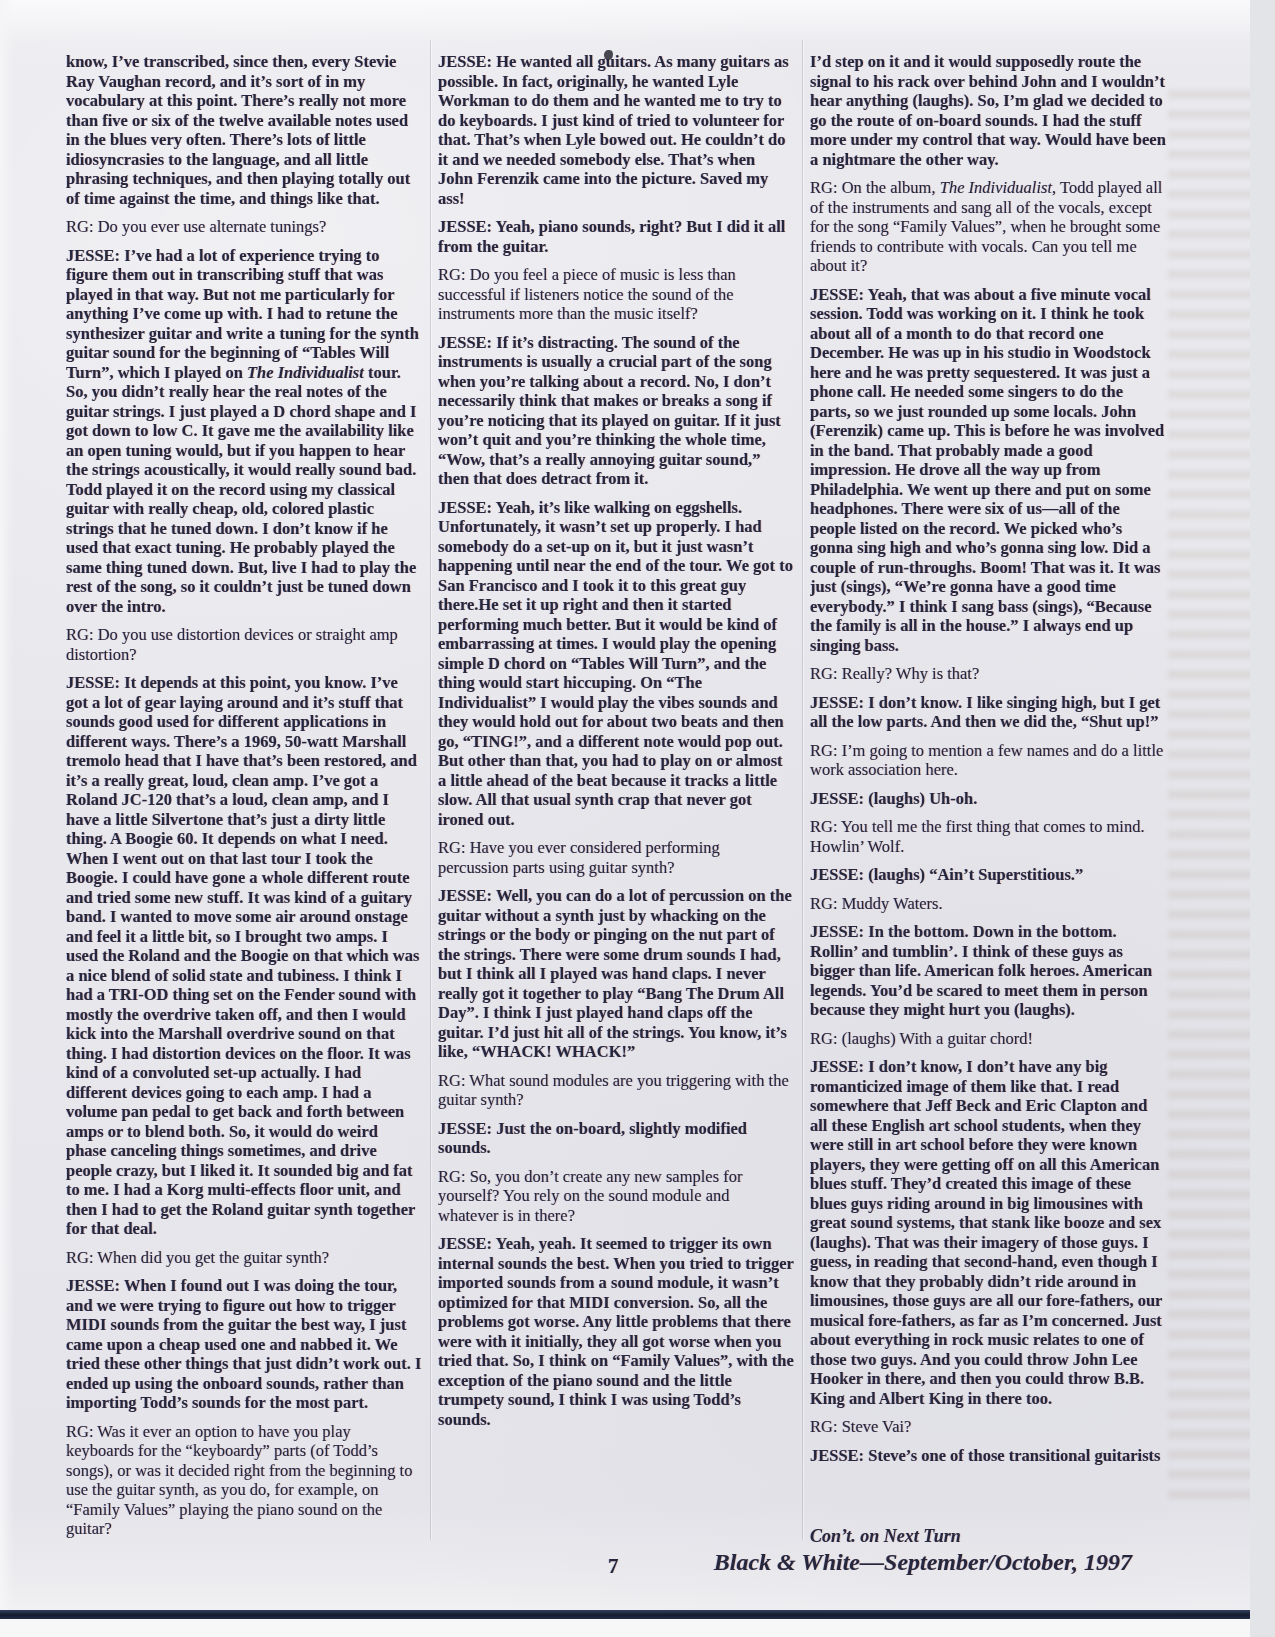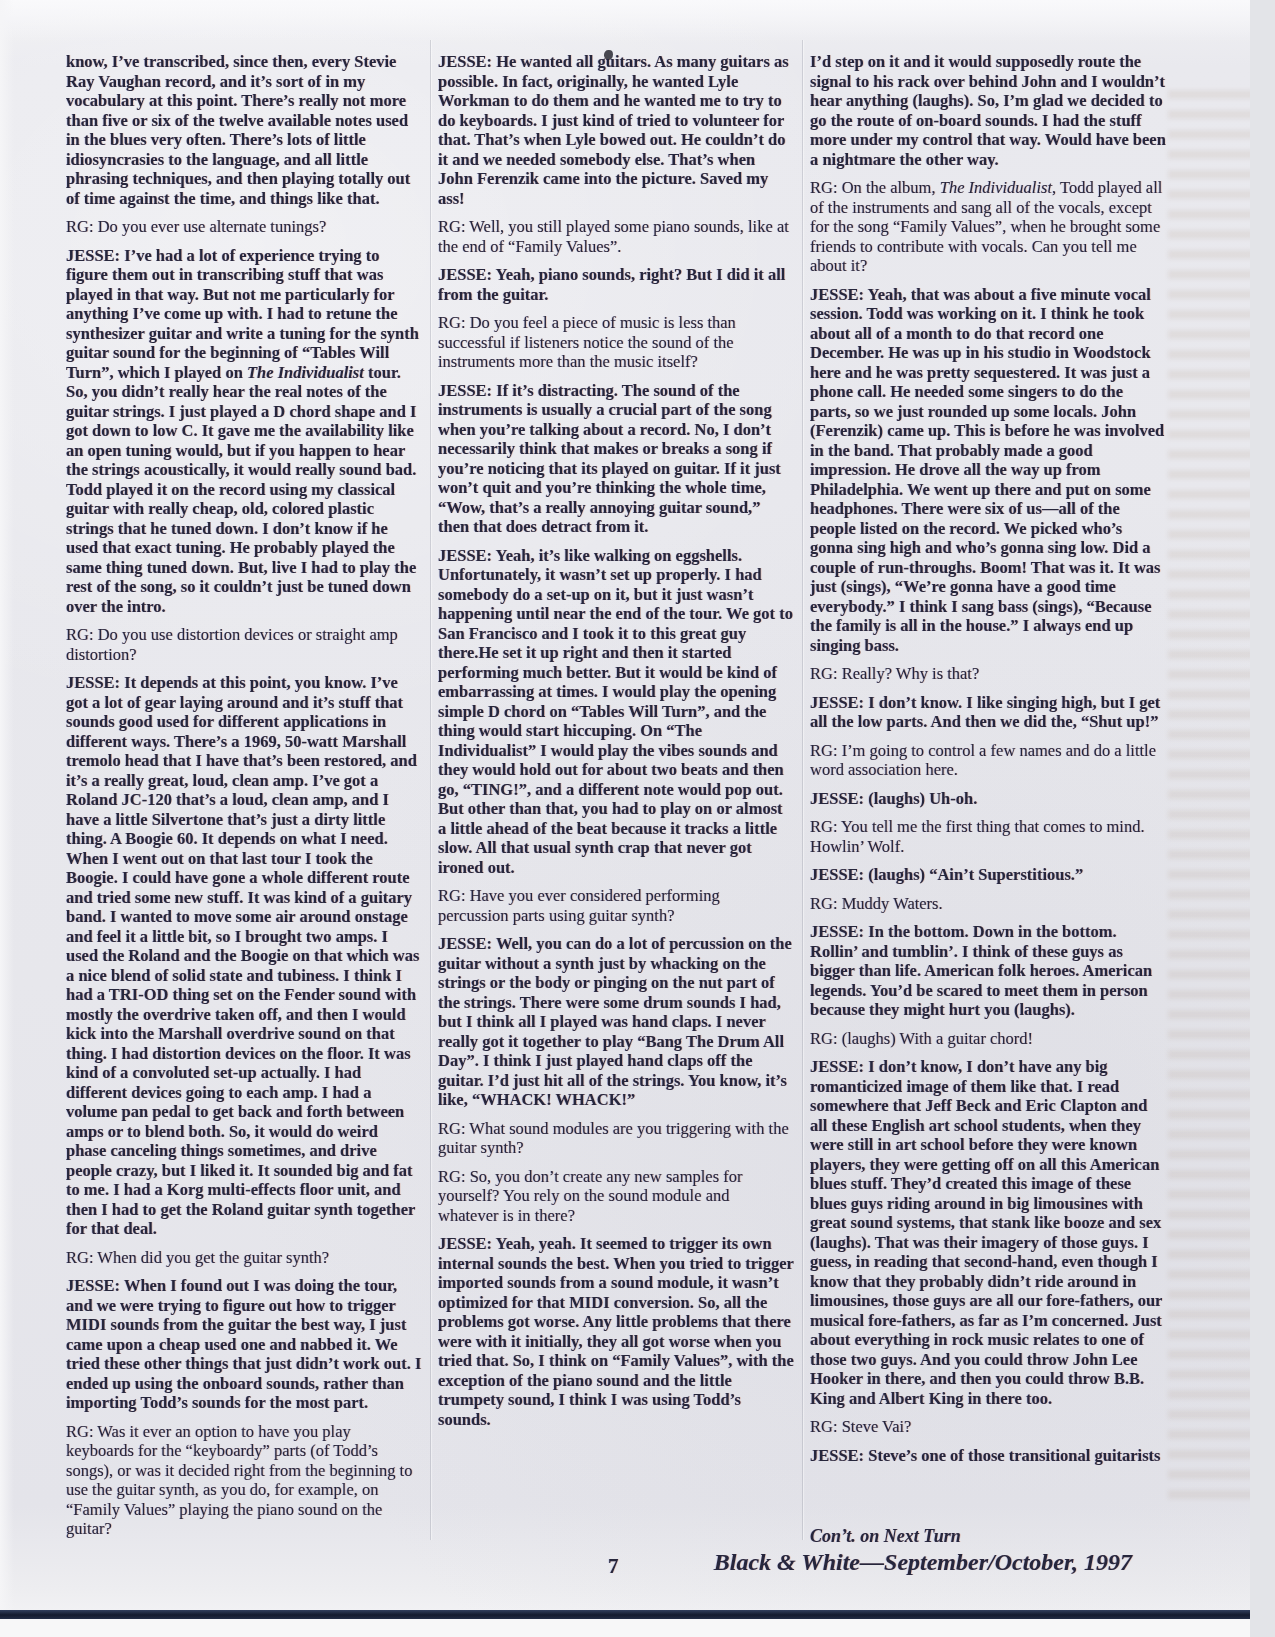--- a/index.html
+++ b/index.html
@@ -123,38 +123,38 @@
         <p class="para rg"><span>RG:  Do you ever use alternate tunings?</span></p>
         <p class="para jesse"><span>JESSE: I’ve had a lot of experience trying to figure them out in transcribing stuff that was played in that way. But not me particularly for anything I’ve come up with. I had to retune the synthesizer guitar and write a tuning for the synth guitar sound for the beginning of “Tables Will Turn”, which I played on </span><span class="it">The Individualist</span><span> tour. So, you didn’t really hear the real notes of the guitar strings. I just played a D chord shape and I got down to low C. It gave me the availability like an open tuning would, but if you happen to hear the strings acoustically, it would really sound bad. Todd played it on the record using my classical guitar with really cheap, old, colored plastic strings that he tuned down. I don’t know if he used that exact tuning. He probably played the same thing tuned down. But, live I had to play the rest of the song, so it couldn’t just be tuned down over the intro.</span></p>
         <p class="para rg"><span>RG: Do you use distortion devices or straight amp distortion?</span></p>
         <p class="para jesse"><span>JESSE: It depends at this point, you know. I’ve got a lot of gear laying around and it’s stuff that sounds good used for different applications in different ways. There’s a 1969, 50-watt Marshall tremolo head that I have that’s been restored, and it’s a really great, loud, clean amp. I’ve got a Roland JC-120 that’s a loud, clean amp, and I have a little Silvertone that’s just a dirty little thing.  A Boogie 60. It depends on what I need. When I went out on that last tour I took the Boogie. I could have gone a whole different route and tried some new stuff. It was kind of a guitary band. I wanted to move some air around onstage and feel it a little bit, so I brought two amps. I used the Roland and the Boogie on that which was a nice blend of solid state and tubiness. I think I had a TRI-OD thing set on the Fender sound with mostly the overdrive taken off, and then I would kick into the Marshall overdrive sound on that thing. I had distortion devices on the floor. It was kind of a convoluted set-up actually. I had different devices going to each amp. I had a volume pan pedal to get back and forth between amps or to blend both. So, it would do weird phase canceling things sometimes, and drive people crazy, but I liked it. It sounded big and fat to me. I had a Korg multi-effects floor unit, and then I had to get the Roland guitar synth together for that deal.</span></p>
         <p class="para rg"><span>RG:  When did you get the guitar synth?</span></p>
         <p class="para jesse"><span>JESSE: When I found out I was doing the tour, and we were trying to figure out how to trigger MIDI sounds from the guitar the best way, I just came upon a cheap used one and nabbed it. We tried these other things that just didn’t work out. I ended up using the onboard sounds, rather than importing Todd’s sounds for the most part.</span></p>
         <p class="para rg"><span>RG: Was it ever an option to have you play keyboards for the “keyboardy” parts (of Todd’s songs), or was it decided right from the beginning to use the guitar synth, as you do, for example, on “Family Values” playing the piano sound on the guitar?</span></p>
       </div>
     <div class="column">
         <p class="para jesse"><span>JESSE: He wanted all guitars. As many guitars as possible. In fact, originally, he wanted Lyle Workman to do them and he wanted me to try to do keyboards. I just kind of tried to volunteer for that. That’s when Lyle bowed out. He couldn’t do it and we needed somebody else. That’s when John Ferenzik came into the picture. Saved my ass!</span></p>
-        <p class="para rg"><span>RG: Well, you still played some piano sounds, like at the end of “Family Values”.</span></p>
         <p class="para jesse"><span>JESSE: Yeah, piano sounds, right? But I did it all from the guitar.</span></p>
         <p class="para rg"><span>RG: Do you feel a piece of music is less than successful if listeners notice the sound of the instruments more than the music itself?</span></p>
         <p class="para jesse"><span>JESSE: If it’s distracting. The sound of the instruments is usually a crucial part of the song when you’re talking about a record. No, I don’t necessarily think that makes or breaks a song if you’re noticing that its played on guitar. If it just won’t quit and you’re thinking the whole time, “Wow, that’s a really annoying guitar sound,” then that does detract from it.</span></p>
         <p class="para jesse"><span>JESSE: Yeah, it’s like walking on eggshells. Unfortunately, it wasn’t set up properly. I had somebody do a set-up on it, but it just wasn’t happening until near the end of the tour. We got to San Francisco and I took it to this great guy there.He set it up right and then it started performing much better. But it would be kind of embarrassing at times. I would play the opening simple D chord on “Tables Will Turn”, and the thing would start hiccuping. On “The Individualist” I would play the vibes sounds and they would hold out for about two beats and then go, “TING!”, and a different note would pop out. But other than that, you had to play on or almost a little ahead of the beat because it tracks a little slow. All that usual synth crap that never got ironed out.</span></p>
         <p class="para rg"><span>RG:  Have you ever considered performing percussion parts using guitar synth?</span></p>
         <p class="para jesse"><span>JESSE: Well, you can do a lot of percussion on the guitar without a synth just by whacking on the strings or the body or pinging on the nut part of the strings. There were some drum sounds I had, but I think all I played was hand claps. I never really got it together to play “Bang The Drum All Day”. I think I just played hand claps off the guitar. I’d just hit all of the strings. You know, it’s like, “WHACK! WHACK!”</span></p>
         <p class="para rg"><span>RG: What sound modules are you triggering with the guitar synth?</span></p>
+        <p class="para jesse"><span>JESSE: Just the on-board, slightly modified sounds.</span></p>
         <p class="para rg"><span>RG: So, you don’t create any new samples for yourself? You rely on the sound module and whatever is in there?</span></p>
         <p class="para jesse"><span>JESSE: Yeah, yeah. It seemed to trigger its own internal sounds the best. When you tried to trigger imported sounds from a sound module, it wasn’t optimized for that MIDI conversion. So, all the problems got worse. Any little problems that there were with it initially, they all got worse when you tried that. So, I think on “Family Values”, with the exception of the piano sound and the little trumpety sound, I think I was using Todd’s sounds.</span></p>
       </div>
     <div class="column">
         <p class="para cont"><span>I’d step on it and it would supposedly route the signal to his rack over behind John and I wouldn’t hear anything (laughs).  So, I’m glad we decided to go the route of on-board sounds. I had the stuff more under my control that way. Would have been a nightmare the other way.</span></p>
         <p class="para rg"><span>RG:  On the album, </span><span class="it">The Individualist</span><span>, Todd played all of the instruments and sang all of the vocals, except for the song “Family Values”, when he brought some friends to contribute with vocals. Can you tell me about it?</span></p>
         <p class="para jesse"><span>JESSE: Yeah, that was about a five minute vocal session. Todd was working on it. I think he took about all of a month to do that record one December. He was up in his studio in Woodstock here and he was pretty sequestered. It was just a phone call. He needed some singers to do the parts, so we just rounded up some locals. John (Ferenzik) came up. This is before he was involved in the band. That probably made a good impression. He drove all the way up from Philadelphia.  We went up there and put on some headphones. There were six of us—all of the people listed on the record. We picked who’s gonna sing high and who’s gonna sing low. Did a couple of run-throughs. Boom! That was it. It was just (sings), “We’re gonna have a good time everybody.”  I think I sang bass (sings), “Because the family is all in the house.”  I always end up singing bass.</span></p>
         <p class="para rg"><span>RG: Really? Why is that?</span></p>
         <p class="para jesse"><span>JESSE: I don’t know. I like singing high, but I get all the low parts. And then we did the, “Shut up!”</span></p>
-        <p class="para rg"><span>RG: I’m going to control a few names and do a little word association here.</span></p>
+        <p class="para rg"><span>RG: I’m going to mention a few names and do a little work association here.</span></p>
         <p class="para jesse"><span>JESSE:  (laughs) Uh-oh.</span></p>
         <p class="para rg"><span>RG:  You tell me the first thing that comes to mind. Howlin’ Wolf.</span></p>
         <p class="para jesse"><span>JESSE: (laughs) “Ain’t Superstitious.”</span></p>
         <p class="para rg"><span>RG: Muddy Waters.</span></p>
         <p class="para jesse"><span>JESSE: In the bottom. Down in the bottom. Rollin’ and tumblin’. I think of these guys as bigger than life. American folk heroes. American legends. You’d be scared to meet them in person because they might hurt you (laughs).</span></p>
         <p class="para rg"><span>RG: (laughs) With a guitar chord!</span></p>
         <p class="para jesse"><span>JESSE: I don’t know, I don’t have any big romanticized image of them like that. I read somewhere that Jeff Beck and Eric Clapton and all these English art school students, when they were still in art school before they were known players, they were getting off on all this American blues stuff. They’d created this image of these blues guys riding around in big limousines with great sound systems, that stank like booze and sex (laughs). That was their imagery of those guys.  I guess, in reading that second-hand, even though I know that they probably didn’t ride around in limousines, those guys are all our fore-fathers, our musical fore-fathers, as far as I’m concerned.  Just about everything in rock music relates to one of those two guys. And you could throw John Lee Hooker in there, and then you could throw B.B. King and Albert King in there too.</span></p>
         <p class="para rg"><span>RG: Steve Vai?</span></p>
         <p class="para jesse"><span>JESSE: Steve’s one of those transitional guitarists</span></p>
         <p class="para note"><span>Con’t. on Next Turn</span></p>

